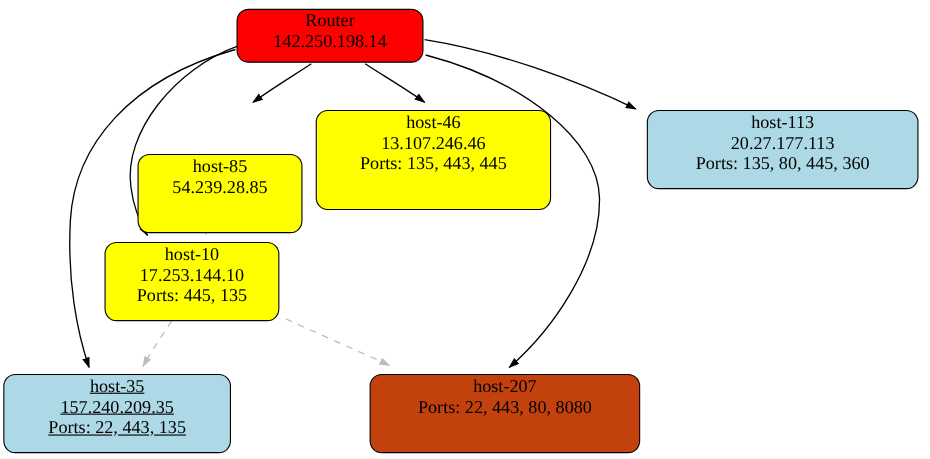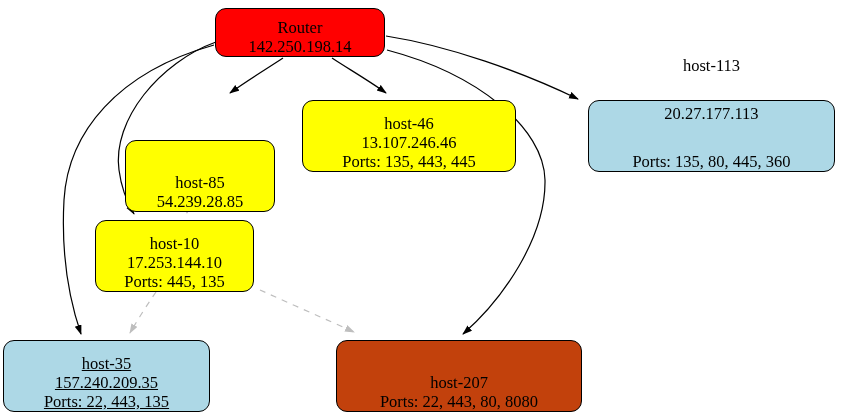--- a/index.html
+++ b/index.html
@@ -31,21 +31,21 @@
     stroke: #bebebe;
     stroke-dasharray: 6,6;
   }
   .node {
     position: absolute;
     box-sizing: border-box;
     border: 1.4px solid #000000;
     border-radius: 11px;
     display: flex;
     flex-direction: column;
-    justify-content: flex-end;
+    justify-content: flex-start;
     align-items: center;
     text-align: center;
     font-size: 16.5px;
     color: #000000;
   }
   .node-line {
     line-height: 19px;
     white-space: nowrap;
   }
 </style>
@@ -76,26 +76,26 @@
   </svg>
   <div>
       <div class="node" style="left: 215px; top: 8px; width: 170px; height: 49px; background: rgb(255, 0, 0);">
         <div class="node-line">Router</div>
         <div class="node-line">142.250.198.14</div>
       </div>
       <div class="node" style="left: 125px; top: 100px; width: 150px; height: 72px; background: rgb(255, 255, 0); margin-top: 40px;">
         <div class="node-line">host-85</div>
         <div class="node-line">54.239.28.85</div>
       </div>
-      <div class="node" style="left: 302px; top: 100px; width: 214px; height: 72px; background: rgb(255, 255, 0);">
+      <div class="node" style="left: 287px; top: 100px; width: 214px; height: 91px; background: rgb(255, 255, 0);">
         <div class="node-line">host-46</div>
         <div class="node-line">13.107.246.46</div>
         <div class="node-line">Ports: 135, 443, 445</div>
       </div>
-      <div class="node" style="left: 588px; top: 100px; width: 247px; height: 72px; background: rgb(173, 216, 230); gap: 29px;">
+      <div class="node" style="left: 588px; top: 100px; width: 247px; height: 72px; background: rgb(173, 216, 230);">
         <div class="node-line">host-113</div>
         <div class="node-line">20.27.177.113</div>
         <div class="node-line">Ports: 135, 80, 445, 360</div>
       </div>
       <div class="node" style="left: 95px; top: 220px; width: 159px; height: 72px; background: rgb(255, 255, 0);">
         <div class="node-line">host-10</div>
         <div class="node-line">17.253.144.10</div>
         <div class="node-line">Ports: 445, 135</div>
       </div>
       <div class="node" style="left: 3px; top: 340px; width: 207px; height: 72px; background: rgb(173, 216, 230); text-decoration: underline;">

